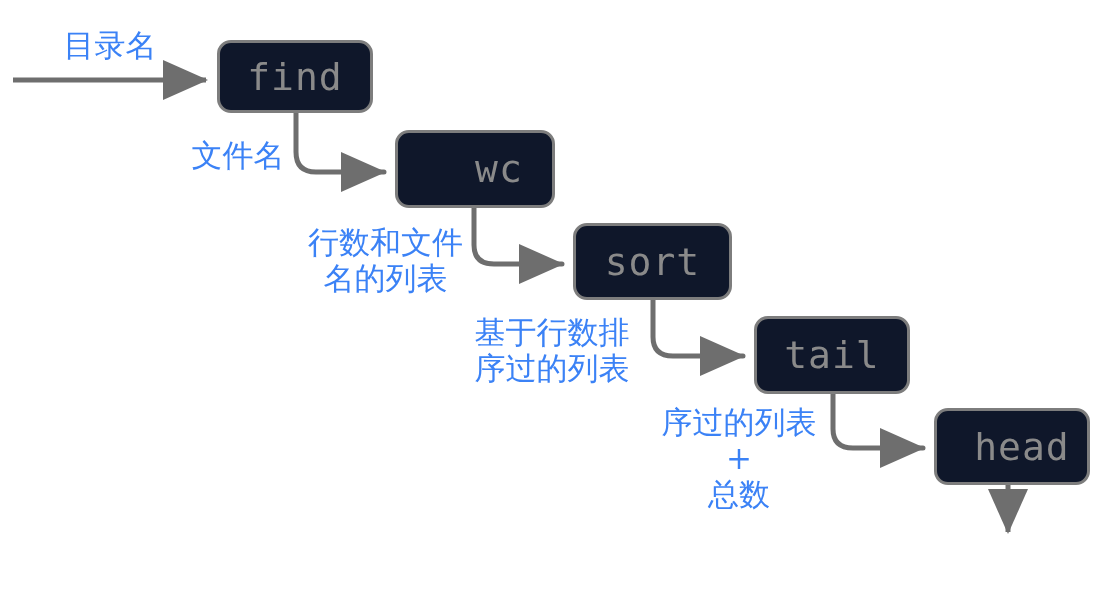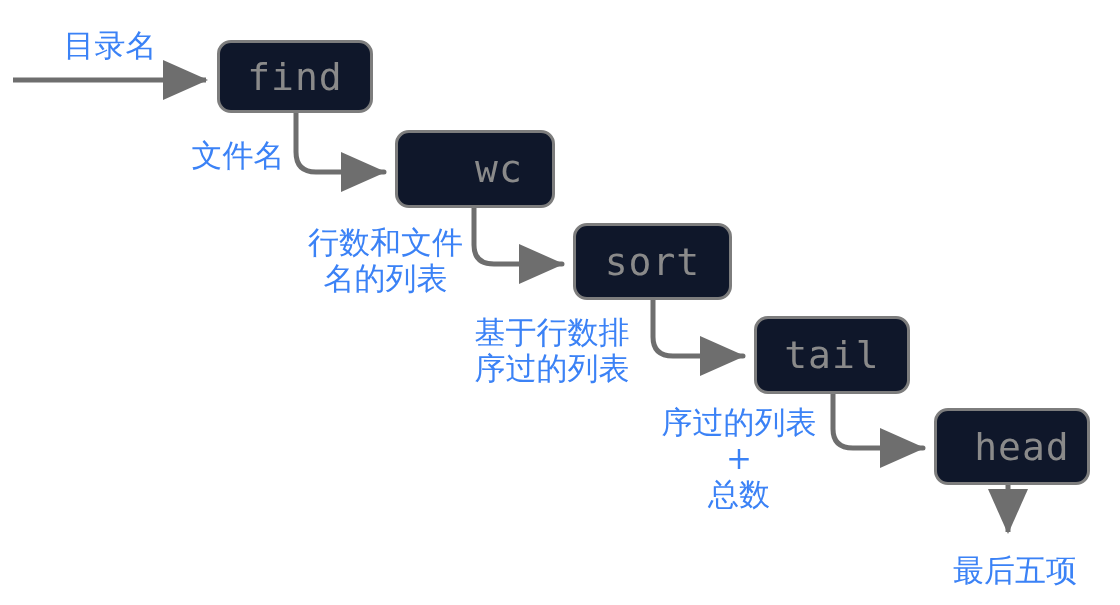--- a/index.html
+++ b/index.html
@@ -116,15 +116,14 @@
 
   <div class="edge-label" style="left:298px; top:225px; width:175px;">行数和文件
 名的列表</div>
 
   <div class="edge-label" style="left:462px; top:315px; width:180px;">基于行数排
 序过的列表</div>
 
   <div class="edge-label" style="left:650px; top:405px; width:178px;">序过的列表+
 总数</div>
 
-  <div class="edge-label single" style="left:940px; top:553px; width:150px;">最后五项</div>
 
 </div>
 
 </body></html>

